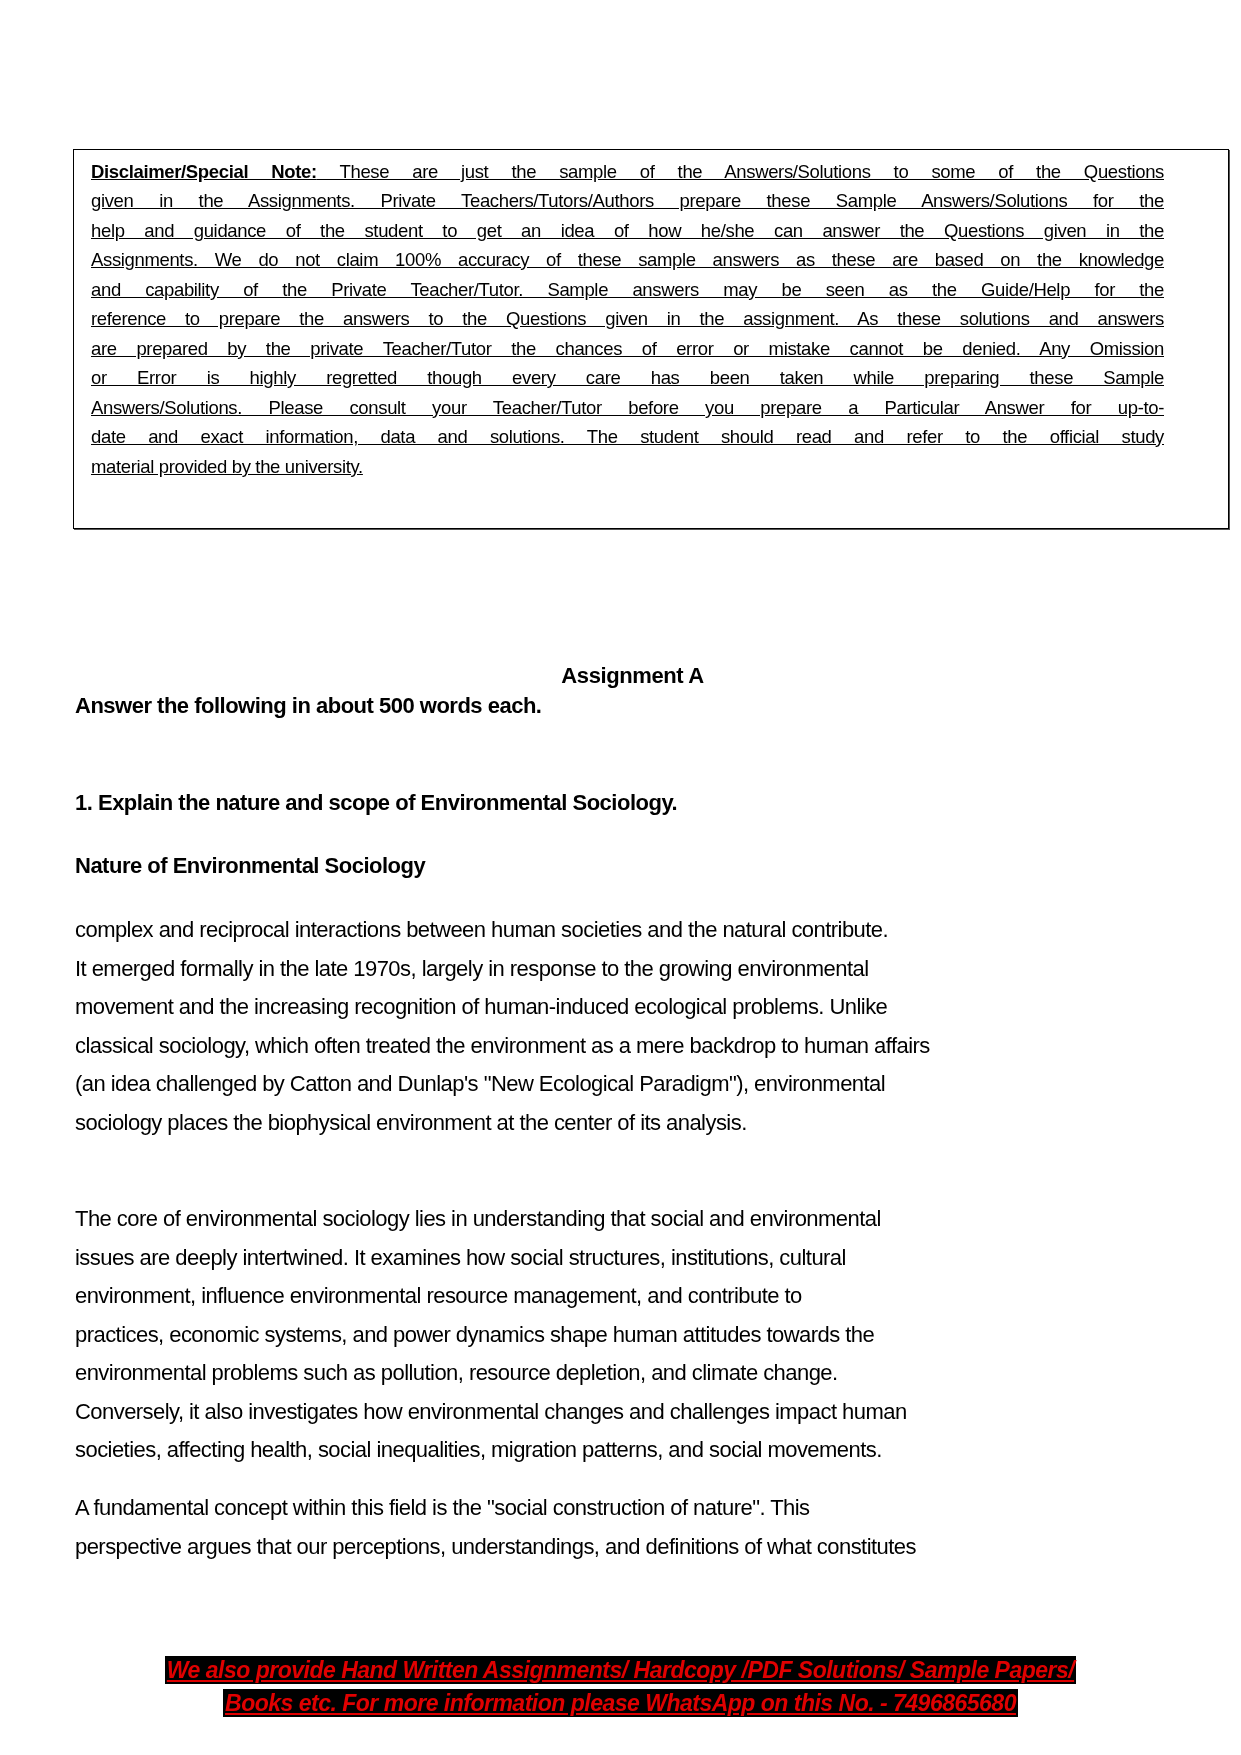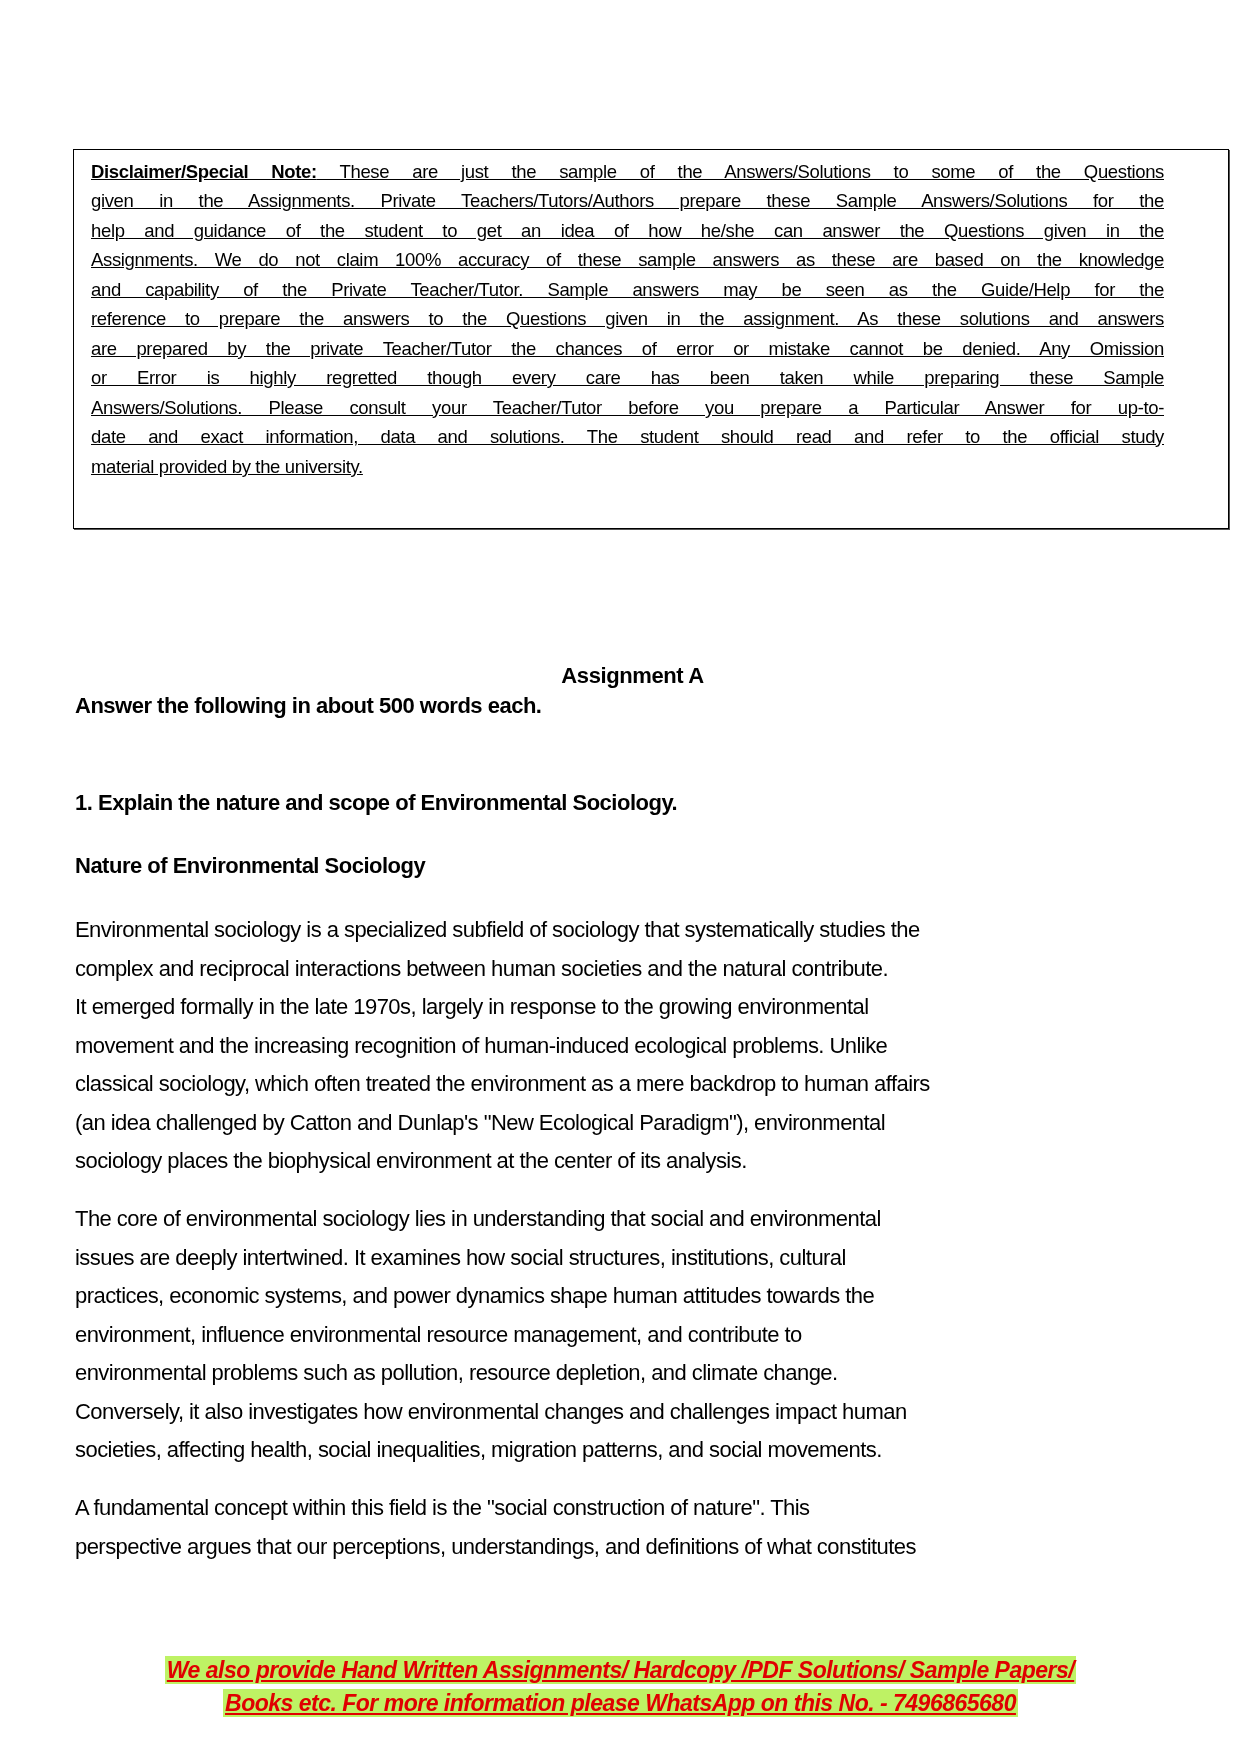--- a/index.html
+++ b/index.html
@@ -6,21 +6,21 @@
   body { width:1241px; height:1755px; position:relative; overflow:hidden; font-family:"Liberation Sans", sans-serif; color:#000; }
   .disclaimer-box { position:absolute; left:73px; top:149px; width:1156px; height:380px; border:1.5px solid #000; box-shadow:1px 1px 0 #555; box-sizing:border-box; }
   .disc-line { position:absolute; left:17px; width:1073px; font-size:18.5px; line-height:20px; text-decoration:underline; white-space:nowrap; letter-spacing:-0.35px; }
   .disc-line.justify { text-align:justify; text-align-last:justify; white-space:normal; }
   .disc-line b { font-weight:bold; }
   .title { position:absolute; left:0; width:1241px; top:663px; text-align:center; font-weight:bold; font-size:22px; letter-spacing:-0.4px;padding-left:12px; }
   .heading { position:absolute; left:75px; font-weight:bold; font-size:22px; letter-spacing:-0.5px; white-space:nowrap; }
   .para { position:absolute; left:75px; }
   .para .ln { display:block; height:38.5px; font-size:22px; line-height:26px; white-space:nowrap; letter-spacing:-0.55px; }
   .footer { position:absolute; left:0; width:1241px; text-align:center; font-weight:bold; font-style:italic; font-size:23px; letter-spacing:-0.5px; }
-  .footer span { background:#bef264; color:#e00000; text-decoration:underline; padding:1px 2px; }
+  .footer span { background:#000000; color:#e00000; text-decoration:underline; padding:1px 2px; }
 </style>
 </head>
 <body>
 
 <div class="disclaimer-box">
   <div class="disc-line justify" style="top:12px;"><b>Disclaimer/Special Note:</b><span> These are just the sample of the Answers/Solutions to some of the Questions</span></div>
   <div class="disc-line justify" style="top:41px;">given in the Assignments. Private Teachers/Tutors/Authors prepare these Sample Answers/Solutions for the</div>
   <div class="disc-line justify" style="top:71px;">help and guidance of the student to get an idea of how he/she can answer the Questions given in the</div>
   <div class="disc-line justify" style="top:100px;">Assignments. We do not claim 100% accuracy of these sample answers as these are based on the knowledge</div>
   <div class="disc-line justify" style="top:130px;">and capability of the Private Teacher/Tutor. Sample answers may be seen as the Guide/Help for the</div>
@@ -31,34 +31,33 @@
   <div class="disc-line justify" style="top:277px;">date and exact information, data and solutions. The student should read and refer to the official study</div>
   <div class="disc-line" style="top:307px;">material provided by the university.</div>
 </div>
 
 <div class="title">Assignment A</div>
 <div class="heading" style="top:693px;">Answer the following in about 500 words each.</div>
 <div class="heading" style="top:790px;">1. Explain the nature and scope of Environmental Sociology.</div>
 <div class="heading" style="top:853px;">Nature of Environmental Sociology</div>
 
 <div class="para" style="top:917px;">
-  <span class="ln">Environmental sociology is a specialized subfield of sociology that systematically studies the</span>
   <span class="ln">complex and reciprocal interactions between human societies and the natural contribute.</span>
   <span class="ln">It emerged formally in the late 1970s, largely in response to the growing environmental</span>
   <span class="ln">movement and the increasing recognition of human-induced ecological problems. Unlike</span>
   <span class="ln">classical sociology, which often treated the environment as a mere backdrop to human affairs</span>
   <span class="ln">(an idea challenged by Catton and Dunlap's "New Ecological Paradigm"), environmental</span>
   <span class="ln">sociology places the biophysical environment at the center of its analysis.</span>
 </div>
 
 <div class="para" style="top:1206px;">
   <span class="ln">The core of environmental sociology lies in understanding that social and environmental</span>
   <span class="ln">issues are deeply intertwined. It examines how social structures, institutions, cultural</span>
+  <span class="ln">environment, influence environmental resource management, and contribute to</span>
   <span class="ln">practices, economic systems, and power dynamics shape human attitudes towards the</span>
-  <span class="ln">environment, influence environmental resource management, and contribute to</span>
   <span class="ln">environmental problems such as pollution, resource depletion, and climate change.</span>
   <span class="ln">Conversely, it also investigates how environmental changes and challenges impact human</span>
   <span class="ln">societies, affecting health, social inequalities, migration patterns, and social movements.</span>
 </div>
 
 <div class="para" style="top:1495px;">
   <span class="ln">A fundamental concept within this field is the "social construction of nature". This</span>
   <span class="ln">perspective argues that our perceptions, understandings, and definitions of what constitutes</span>
 </div>
 

